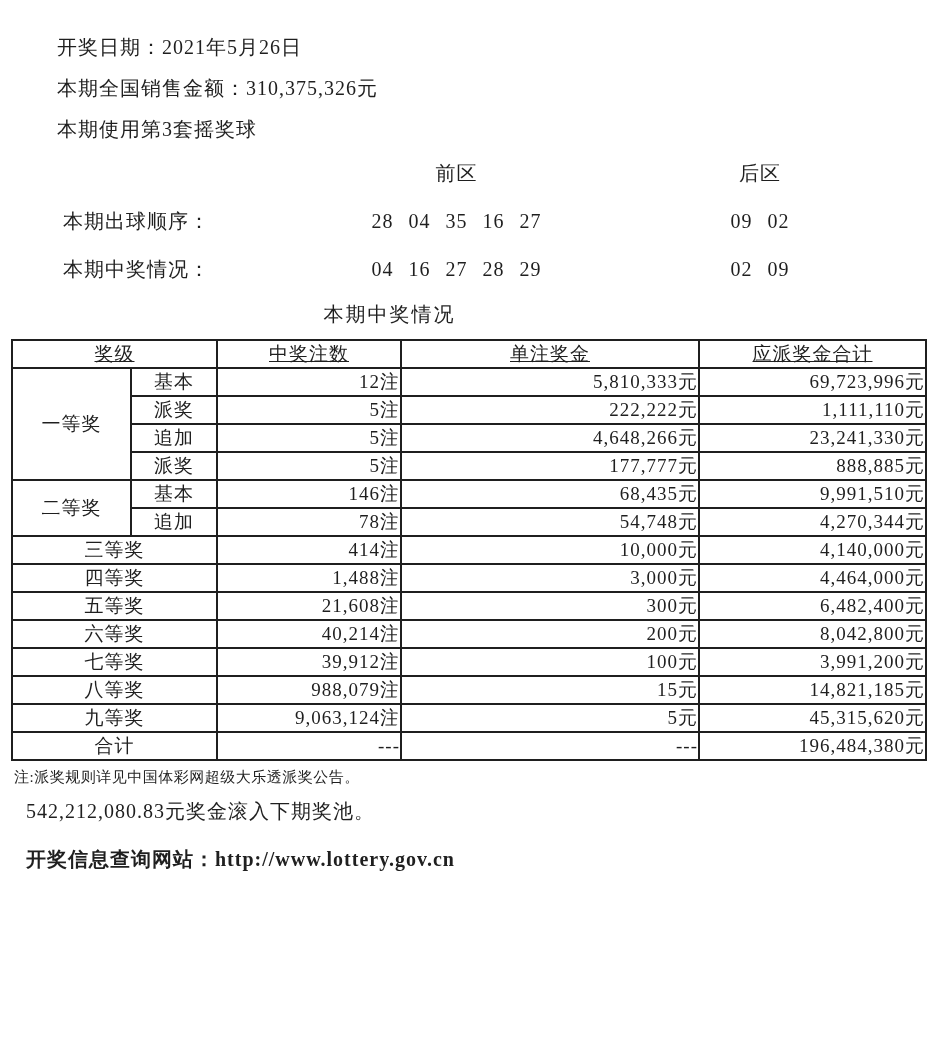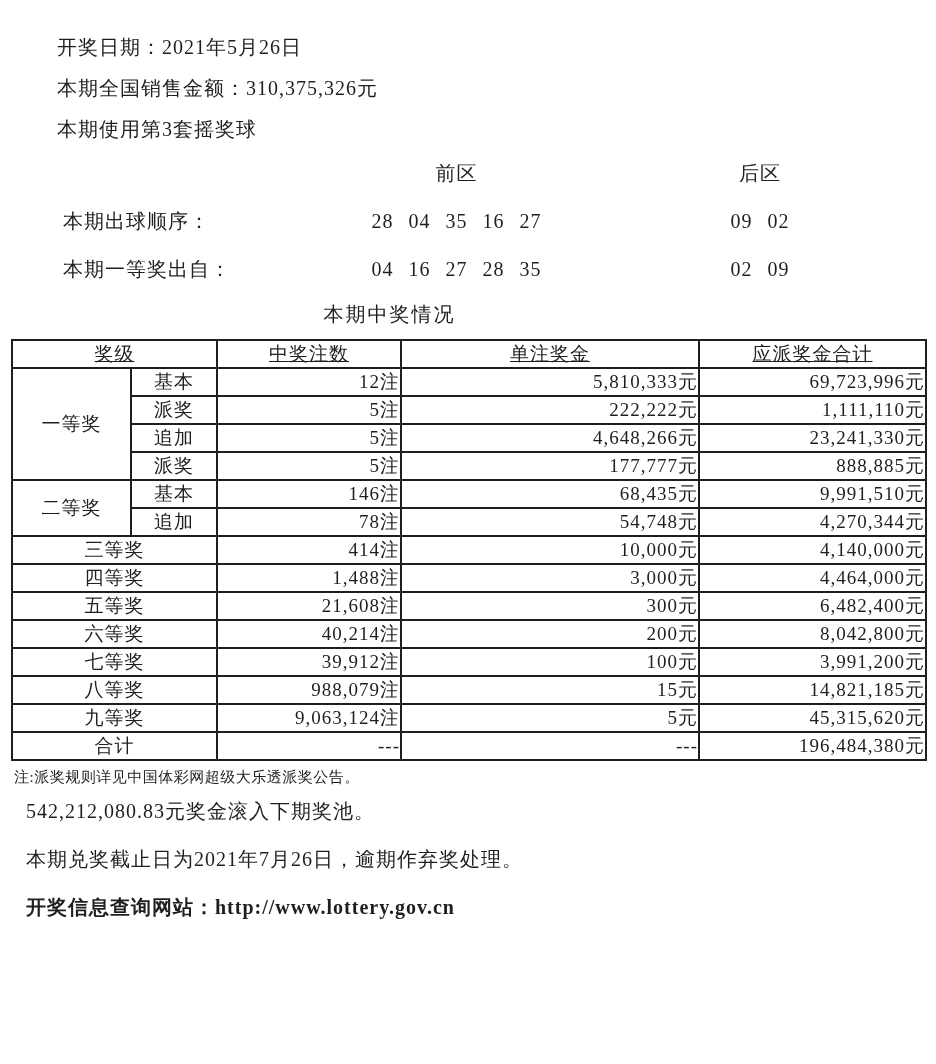--- a/index.html
+++ b/index.html
@@ -125,22 +125,22 @@
       <div class="lbl"></div>
       <div class="front">前区</div>
       <div class="back">后区</div>
     </div>
     <div class="zone-row zone-numbers">
       <div class="lbl">本期出球顺序：</div>
       <div class="front">28 04 35 16 27</div>
       <div class="back">09 02</div>
     </div>
     <div class="zone-row zone-numbers">
-      <div class="lbl">本期一等奖出自：</div>
-      <div class="front">04 16 27 28 35</div>
+      <div class="lbl">本期中奖情况：</div>
+      <div class="front">04 16 27 28 29</div>
       <div class="back">02 09</div>
     </div>
   </div>
 
   <div class="tbl-title">本期中奖情况</div>
 
   <table class="prize">
     <colgroup>
       <col style="width:119px">
         <col style="width:86px">
@@ -242,19 +242,18 @@
       <td class="num">196,484,380元</td>
     </tr>
   </tbody>
     </table>
 
   <div class="rule-note">注:派奖规则详见中国体彩网超级大乐透派奖公告。</div>
 
 
   <div class="plain-line rollover">542,212,080.83元奖金滚入下期奖池。</div>
 
-  <div class="plain-line deadline">本期兑奖截止日为2021年7月26日，逾期作弃奖处理。</div>
 
   <div class="plain-line website">
     <span>开奖信息查询网站：</span><a href="#">http://www.lottery.gov.cn</a>
   </div>
 
 </div>
 
 </body></html>

